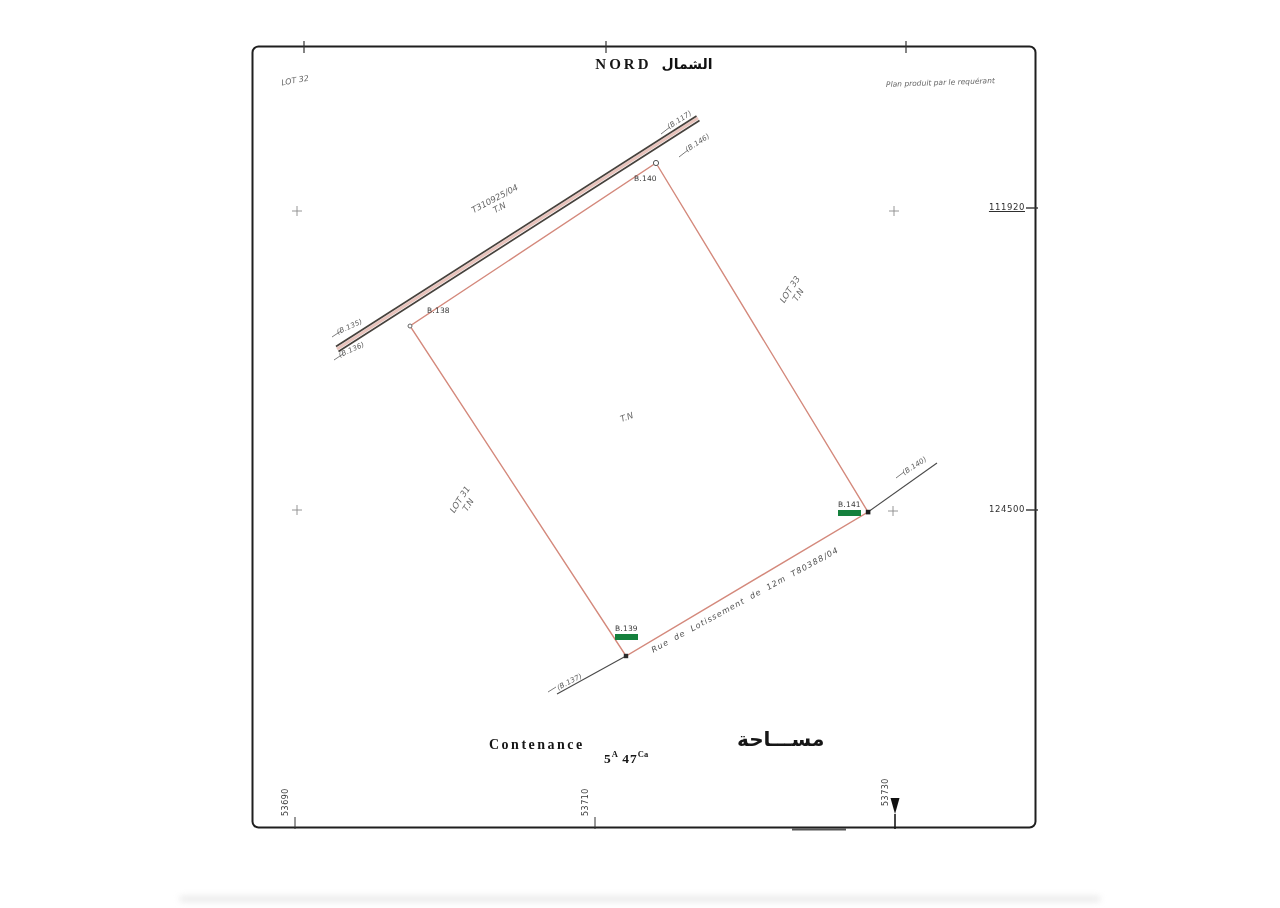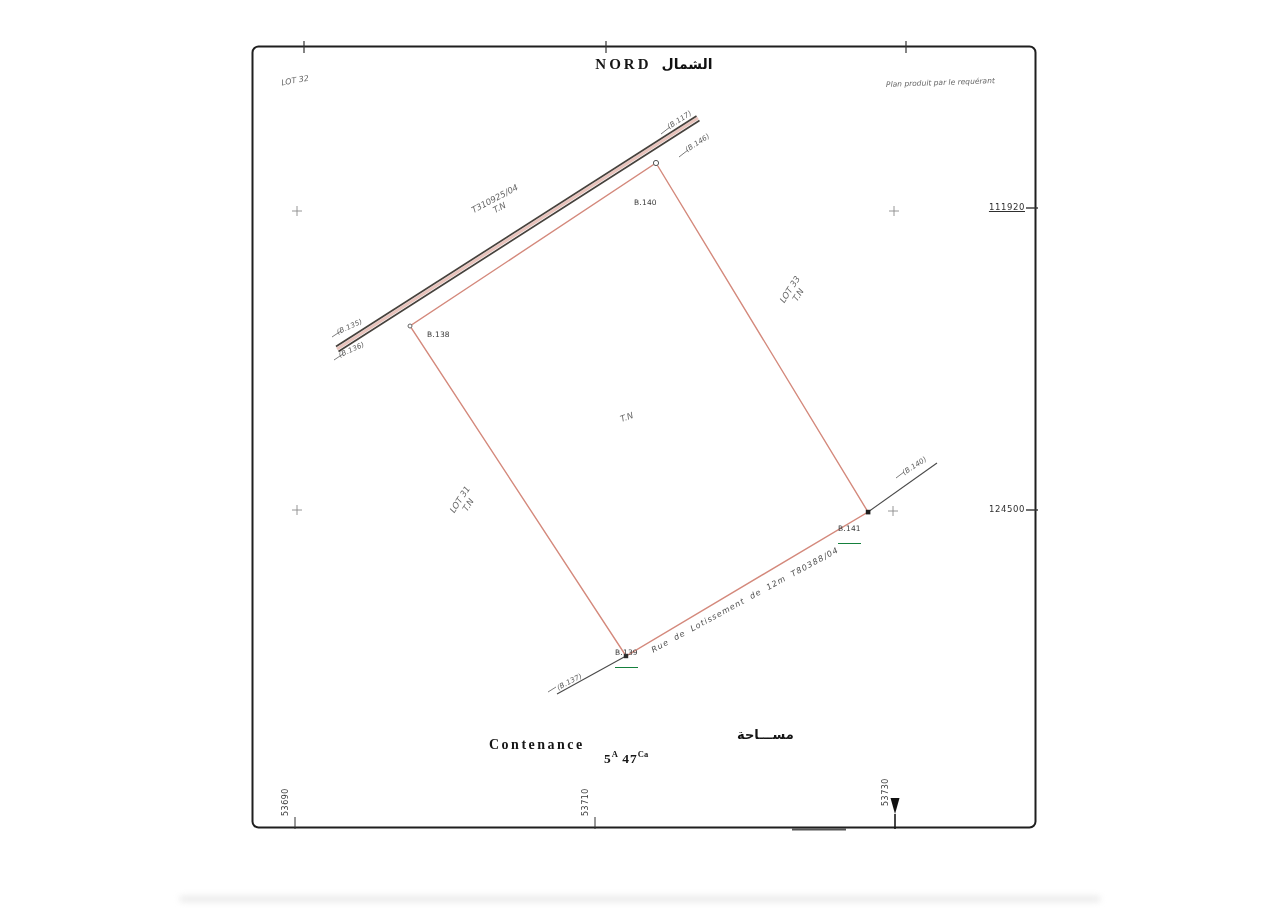--- a/index.html
+++ b/index.html
@@ -4,22 +4,22 @@
 <style>
   html,body{margin:0;padding:0;background:#ffffff;}
   .plan{position:relative;width:1280px;height:908px;background:#ffffff;overflow:hidden;
         font-family:"DejaVu Sans",sans-serif;color:#2a2a2a;}
   .layer{position:absolute;left:0;top:0;}
   .lbl{position:absolute;white-space:nowrap;}
   .hand{font-style:italic;color:#666;}
   .serifb{font-family:"Liberation Serif",serif;font-weight:bold;color:#161616;}
   .two{display:flex;flex-direction:column;align-items:center;line-height:10px;}
   .ref{font-size:7px;font-style:italic;color:#5a5a5a;letter-spacing:.2px;}
-  .vtx{font-size:7.5px;color:#3a3a3a;letter-spacing:.2px;margin-top:24px;}
-  .vtx.u{border-bottom:1px solid #15803d;padding-bottom:10px;}
+  .vtx{font-size:7.5px;color:#3a3a3a;letter-spacing:.2px;}
+  .vtx.u{border-bottom:6px solid #15803d;padding-bottom:1px;}
   .coord{font-size:8.5px;color:#2f2f2f;letter-spacing:.6px;}
   .xcoord{position:absolute;font-size:8px;color:#3a3a3a;letter-spacing:.5px;height:10px;
           transform:rotate(-90deg);transform-origin:0 100%;}
   sup.un{font-size:8.5px;vertical-align:super;letter-spacing:0;}
   .scan-smudge{position:absolute;left:180px;top:896px;width:920px;height:6px;
                background:#d9d9d9;filter:blur(3px);opacity:.55;}
 </style>
 </head>
 <body>
 
@@ -135,16 +135,16 @@
 
   <span class="xcoord" style="left:291px;top:806px;">53690</span>
   <span class="xcoord" style="left:591px;top:806px;">53710</span>
   <span class="xcoord" style="left:891px;top:796px;">53730</span>
 
   <span class="lbl serifb" style="left:489px;top:737px;font-size:14px;letter-spacing:2.5px;">Contenance</span>
   <span class="lbl serifb" style="left:604px;top:749px;font-size:13.5px;letter-spacing:1px;text-align:center;">
     <span>5</span><sup class="un">A</sup>
     <span>47</span><sup class="un">Ca</sup>
   </span>
-  <span class="lbl" style="left:737px;top:727px;font-size:13px;font-weight:bold;color:#161616;">مســـاحة</span>
+  <span class="lbl" style="left:737px;top:727px;font-size:20px;font-weight:bold;color:#161616;">مســـاحة</span>
 
   <div class="scan-smudge"></div>
 </div>
 
 </body></html>

